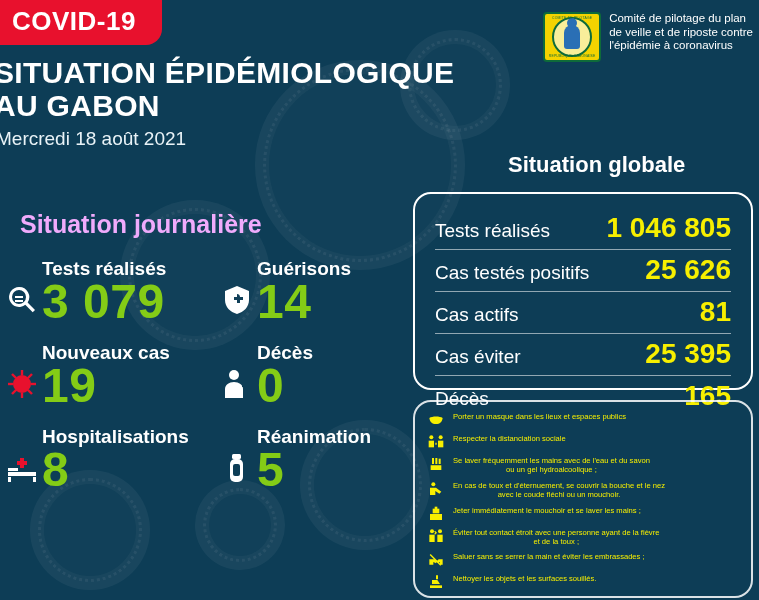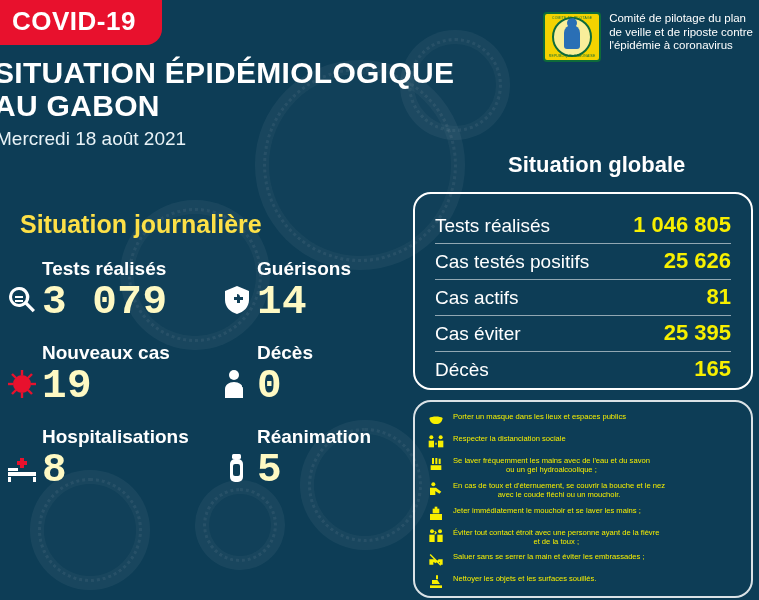--- a/index.html
+++ b/index.html
@@ -85,41 +85,40 @@
     letter-spacing: .3px;
   }
   .headline-date {
     position: absolute; top: 128px; left: -4px;
     color: #e9f3f7; font-size: 19px;
   }
 
   
   .daily-title {
     position: absolute; top: 210px; left: 20px;
-    color: #fde047; font-weight: bold; font-size: 25px;
+    color: #f0abfc; font-weight: bold; font-size: 25px;
   }
   .daily-grid {
     position: absolute; top: 258px; left: 0px;
     width: 400px;
   }
   .daily-row { display: flex; }
   .stat {
     position: relative;
     padding-left: 42px;
     height: 84px;
   }
   .stat.col1 { width: 215px; }
   .stat.col2 { width: 185px; }
   .stat-label {
     color: #fff; font-weight: bold; font-size: 19px; line-height: 22px;
   }
   .stat-value {
-    color: #fef9c3; font-weight: bold; font-size: 41px; line-height: 44px;
+    color: #84cc16; font-weight: bold; font-size: 48px; line-height: 44px;
     letter-spacing: .5px;
-    font-family: Liberation Mono, monospace;
   }
   .stat-icon {
     position: absolute; left: 6px; top: 24px;
     width: 32px; height: 36px;
     color: #fff;
   }
   .stat-icon svg { width: 100%; height: 100%; display: block; fill: currentColor; }
   .icon-red { color: #e8112d; }
 
   
@@ -134,21 +133,21 @@
     border-radius: 18px;
     padding: 14px 20px 10px 20px;
   }
   .panel-row {
     display: flex; justify-content: space-between; align-items: baseline;
     border-bottom: 1px solid rgba(255,255,255,0.55);
     padding: 4px 0 5px 0;
   }
   .panel-row:last-child { border-bottom: none; }
   .panel-label { color: #fff; font-size: 19px; }
-  .panel-value { color: #f7ef00; font-weight: bold; font-size: 22px; }
+  .panel-value { color: #f7ef00; font-weight: bold; font-size: 28px; }
 
   
   .advice {
     position: absolute; top: 400px; left: 413px;
     width: 340px; height: 198px;
     border: 2px solid rgba(255,255,255,0.85);
     border-radius: 18px;
     padding: 10px 14px 6px 12px;
     text-align: center;
   }

